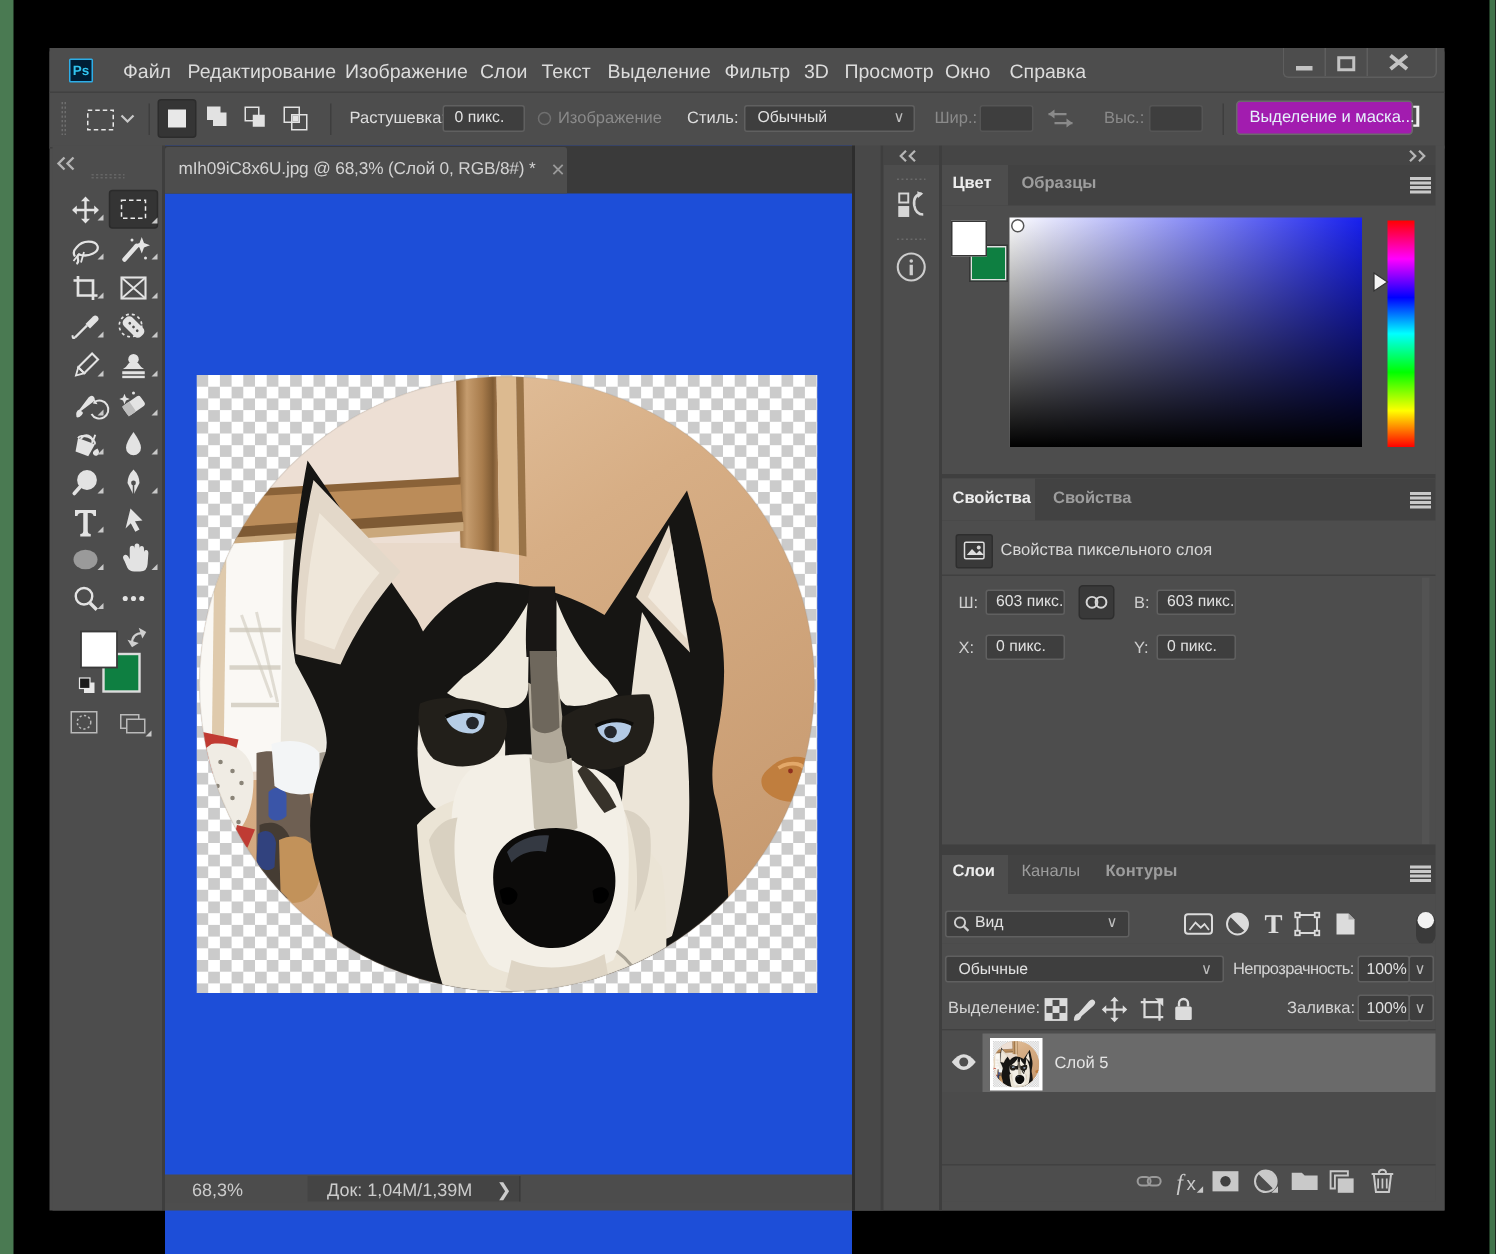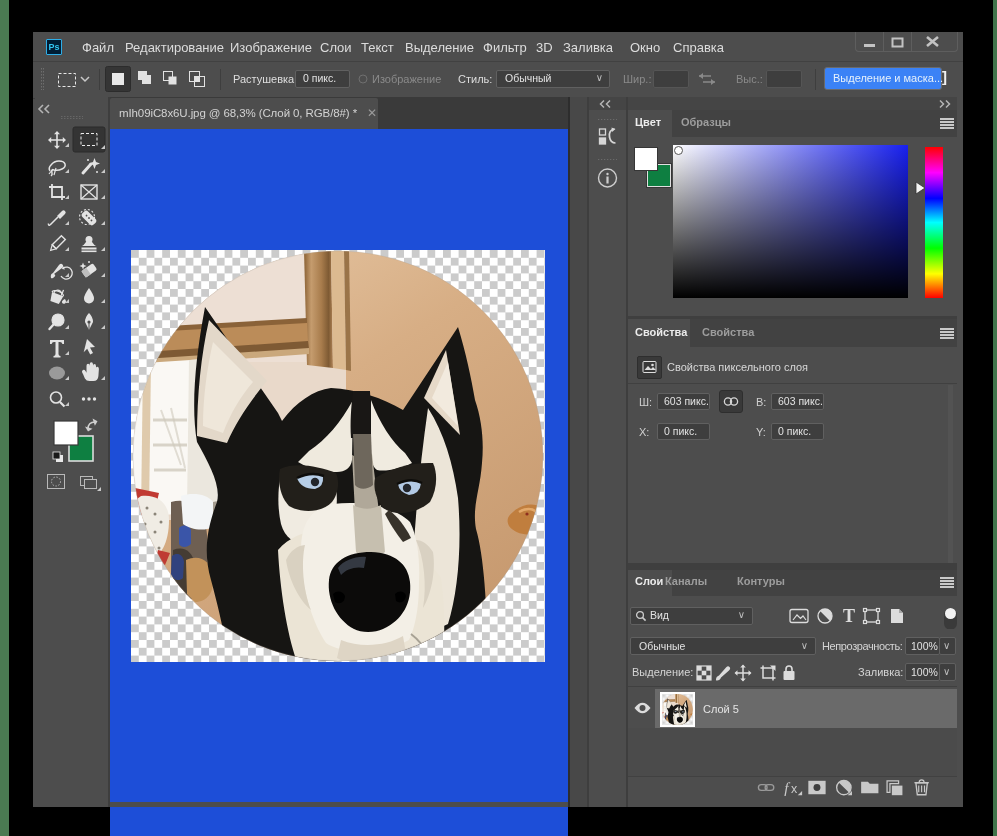--- a/index.html
+++ b/index.html
@@ -23,21 +23,21 @@
     <div class="abs" id="menubar" style="left:0;top:0;width:930px;height:29px;background:#4d4d4d;border-radius:3px 3px 0 0"></div>
     <div class="abs" style="left:13px;top:7px;width:14px;height:14px;background:#001d34;border:1px solid #2daee8;border-radius:1px;color:#31c5f0;font-size:9px;font-weight:bold;text-align:center;line-height:14px">Ps</div>
     <span class="t" style="left:49px;top:8px">Файл</span>
     <span class="t" style="left:92px;top:8px">Редактирование</span>
     <span class="t" style="left:197px;top:8px">Изображение</span>
     <span class="t" style="left:287px;top:8px">Слои</span>
     <span class="t" style="left:328px;top:8px">Текст</span>
     <span class="t" style="left:372px;top:8px">Выделение</span>
     <span class="t" style="left:450px;top:8px">Фильтр</span>
     <span class="t" style="left:503px;top:8px">3D</span>
-    <span class="t" style="left:530px;top:8px">Заливка</span>
+    <span class="t" style="left:530px;top:8px">Просмотр</span>
     <span class="t" style="left:597px;top:8px">Окно</span>
     <span class="t" style="left:640px;top:8px">Справка</span>
 
     <div class="abs" id="winbtns" style="left:822px;top:0;width:101px;height:19px;border:1px solid #5e5e5e;border-top:none;border-radius:0 0 4px 4px"></div>
     <svg class="abs" style="left:822px;top:0" width="101" height="19" viewBox="0 0 101 19">
       <line x1="28.5" y1="0" x2="28.5" y2="19" stroke="#5e5e5e"></line>
       <line x1="56.5" y1="0" x2="56.5" y2="19" stroke="#5e5e5e"></line>
       <rect x="9" y="12" width="11" height="3" fill="#c3c3c3"></rect>
       <rect x="37.5" y="6.5" width="10" height="8" fill="none" stroke="#c3c3c3" stroke-width="2"></rect>
       <path d="M72 5 l11 9 M83 5 l-11 9" stroke="#c3c3c3" stroke-width="2.6"></path>
@@ -85,21 +85,21 @@
     <span class="t12 dim" style="left:339px;top:41px;font-size:11px">Изображение</span>
     <span class="t12" style="left:425px;top:41px;color:#dedede;font-size:11px">Стиль:</span>
     <div class="inp" style="left:463px;top:38px;width:112px;height:16px">
       <span style="position:absolute;left:8px;top:1px">Обычный</span>
       <span style="position:absolute;right:6px;top:1px;color:#bdbdbd;font-size:10px">∨</span>
     </div>
     <span class="t12 dim" style="left:590px;top:41px;font-size:11px">Шир.:</span>
     <div class="inp" style="left:620px;top:38px;width:34px;height:16px;border-color:#555555"></div>
     <span class="t12 dim" style="left:703px;top:41px;font-size:11px">Выс.:</span>
     <div class="inp" style="left:733px;top:38px;width:34px;height:16px;border-color:#555555"></div>
-    <div class="abs" style="left:791px;top:35px;width:116px;height:21px;background:#3b82f6;border:1px solid #6a6a6a;border-radius:3px">
+    <div class="abs" style="left:791px;top:35px;width:116px;height:21px;background:#a21caf;border:1px solid #6a6a6a;border-radius:3px">
       <span class="t12" style="left:8px;top:4px;color:#e6f1fb;font-size:11px">Выделение и маска...</span>
     </div>
     <span class="abs" style="left:909px;top:36px;color:#f0f0f0;font-size:15px;font-weight:bold">]</span>
 
     <div class="abs" id="toolbar" style="left:2px;top:65px;width:73px;height:710px;background:#4d4d4d"></div>
     <div class="abs" style="left:75px;top:65px;width:2px;height:710px;background:#3e3e3e"></div>
     <svg class="abs" style="left:2px;top:65px" width="73" height="710" viewBox="0 0 73 710">
       <path d="M8 8 l-4 4 l4 4 M14 8 l-4 4 l4 4" stroke="#b5b5b5" stroke-width="1.6" fill="none"></path>
       <g stroke="#666666" stroke-width="1">
         <line x1="26" y1="19.5" x2="48" y2="19.5" stroke-dasharray="1.5,1.5"></line>
@@ -400,20 +400,27 @@
                 <path d="M174 295 C170 312 172 340 180 360 C168 350 158 330 155 310 C160 300 166 296 174 295 Z" fill="#d9d1c1"></path>
                 <path d="M285 290 C293 308 296 335 292 358 C300 345 305 322 302 302 C297 294 291 290 285 290 Z" fill="#d9d1c2"></path>
               </g>
               <circle cx="207" cy="206" r="205" fill="none" stroke="#9a9a9a" stroke-opacity="0.2" stroke-width="1"></circle>
             </g>
           </defs>
           <use href="#dogart"></use>
         </svg>
       </div>
 
+      <div class="abs" style="left:0;top:686px;width:458px;height:19px;background:#4c4c4c">
+        <span class="t12" style="left:18px;top:3px;color:#cccccc">68,3%</span>
+        <div class="abs" style="left:95px;top:1px;width:141px;height:17px;background:#444444;border-right:1px solid #3a3a3a">
+          <span class="t12" style="left:13px;top:2px;color:#cccccc">Док: 1,04M/1,39M</span>
+          <span class="t12" style="left:126px;top:2px;color:#cccccc">❯</span>
+        </div>
+      </div>
       <div class="abs" style="left:0;top:705px;width:458px;height:5px;background:#4d4d4d"></div>
     </div>
 
     <div class="abs" id="dock" style="left:535px;top:65px;width:395px;height:710px;background:#4d4d4d">
       <div class="abs" style="left:0;top:0;width:2px;height:710px;background:#2d2d2d"></div>
       <div class="abs" style="left:2px;top:0;width:17px;height:710px;background:#484848"></div>
       <div class="abs" style="left:19px;top:0;width:2px;height:710px;background:#3e3e3e"></div>
       <div class="abs" style="left:58px;top:0;width:2px;height:710px;background:#3e3e3e"></div>
 
       <div class="abs" style="left:21px;top:0;width:37px;height:13px;background:#454545"></div>
@@ -494,21 +501,21 @@
           <span style="position:absolute;left:6px;top:1px">0 пикс.</span>
         </div>
         <div class="abs" style="left:320px;top:66px;width:5px;height:178px;background:#535353"></div>
       </div>
       <div class="abs" style="left:60px;top:466px;width:329px;height:7px;background:#3f3f3f"></div>
 
       <div class="abs" style="left:60px;top:473px;width:329px;height:230px;background:#4b4b4b">
         <div class="abs" style="left:0;top:0;width:329px;height:26px;background:#424242"></div>
         <div class="abs" style="left:0;top:0;width:44px;height:26px;background:#4d4d4d"></div>
         <span class="t12" style="left:7px;top:5px;color:#ececec;font-weight:bold">Слои</span>
-        <span class="t12" style="left:37px;top:5px;color:#9d9d9d;font-weight:bold">Каналы</span>
+        <span class="t12" style="left:53px;top:5px;color:#9d9d9d;font-weight:normal">Каналы</span>
         <span class="t12" style="left:109px;top:5px;color:#9d9d9d;font-weight:bold">Контуры</span>
         <div class="abs" style="left:312px;top:7px;width:14px;height:2px;background:#c9c9c9;box-shadow:0 3px 0 #c9c9c9,0 6px 0 #c9c9c9,0 9px 0 #c9c9c9"></div>
         <div class="abs" style="left:0;top:26px;width:329px;height:33px;background:#4d4d4d"></div>
 
         <div class="inp" style="left:2px;top:37px;width:121px;height:16px">
           <svg style="position:absolute;left:4px;top:2px" width="12" height="12" viewBox="0 0 12 12">
             <circle cx="5" cy="5" r="3.4" fill="none" stroke="#cdcdcd" stroke-width="1.3"></circle>
             <path d="M7.6 7.6 l3 3" stroke="#cdcdcd" stroke-width="1.5"></path>
           </svg>
           <span style="position:absolute;left:19px;top:1px">Вид</span>

